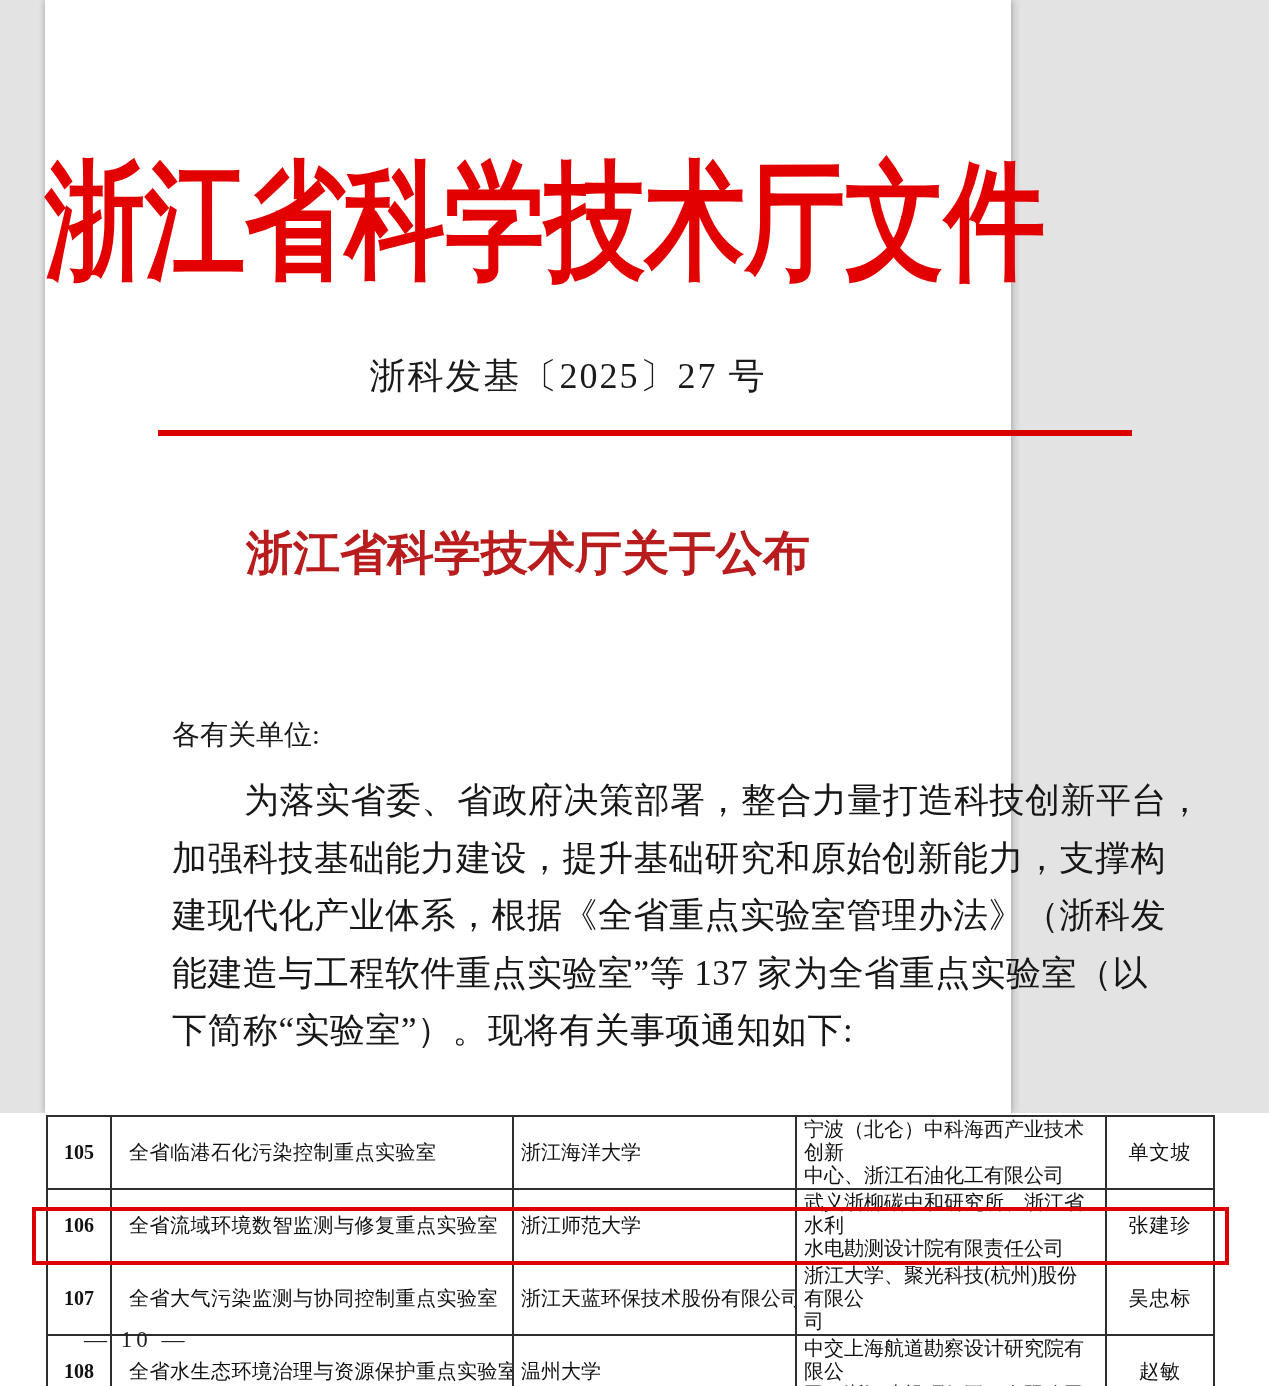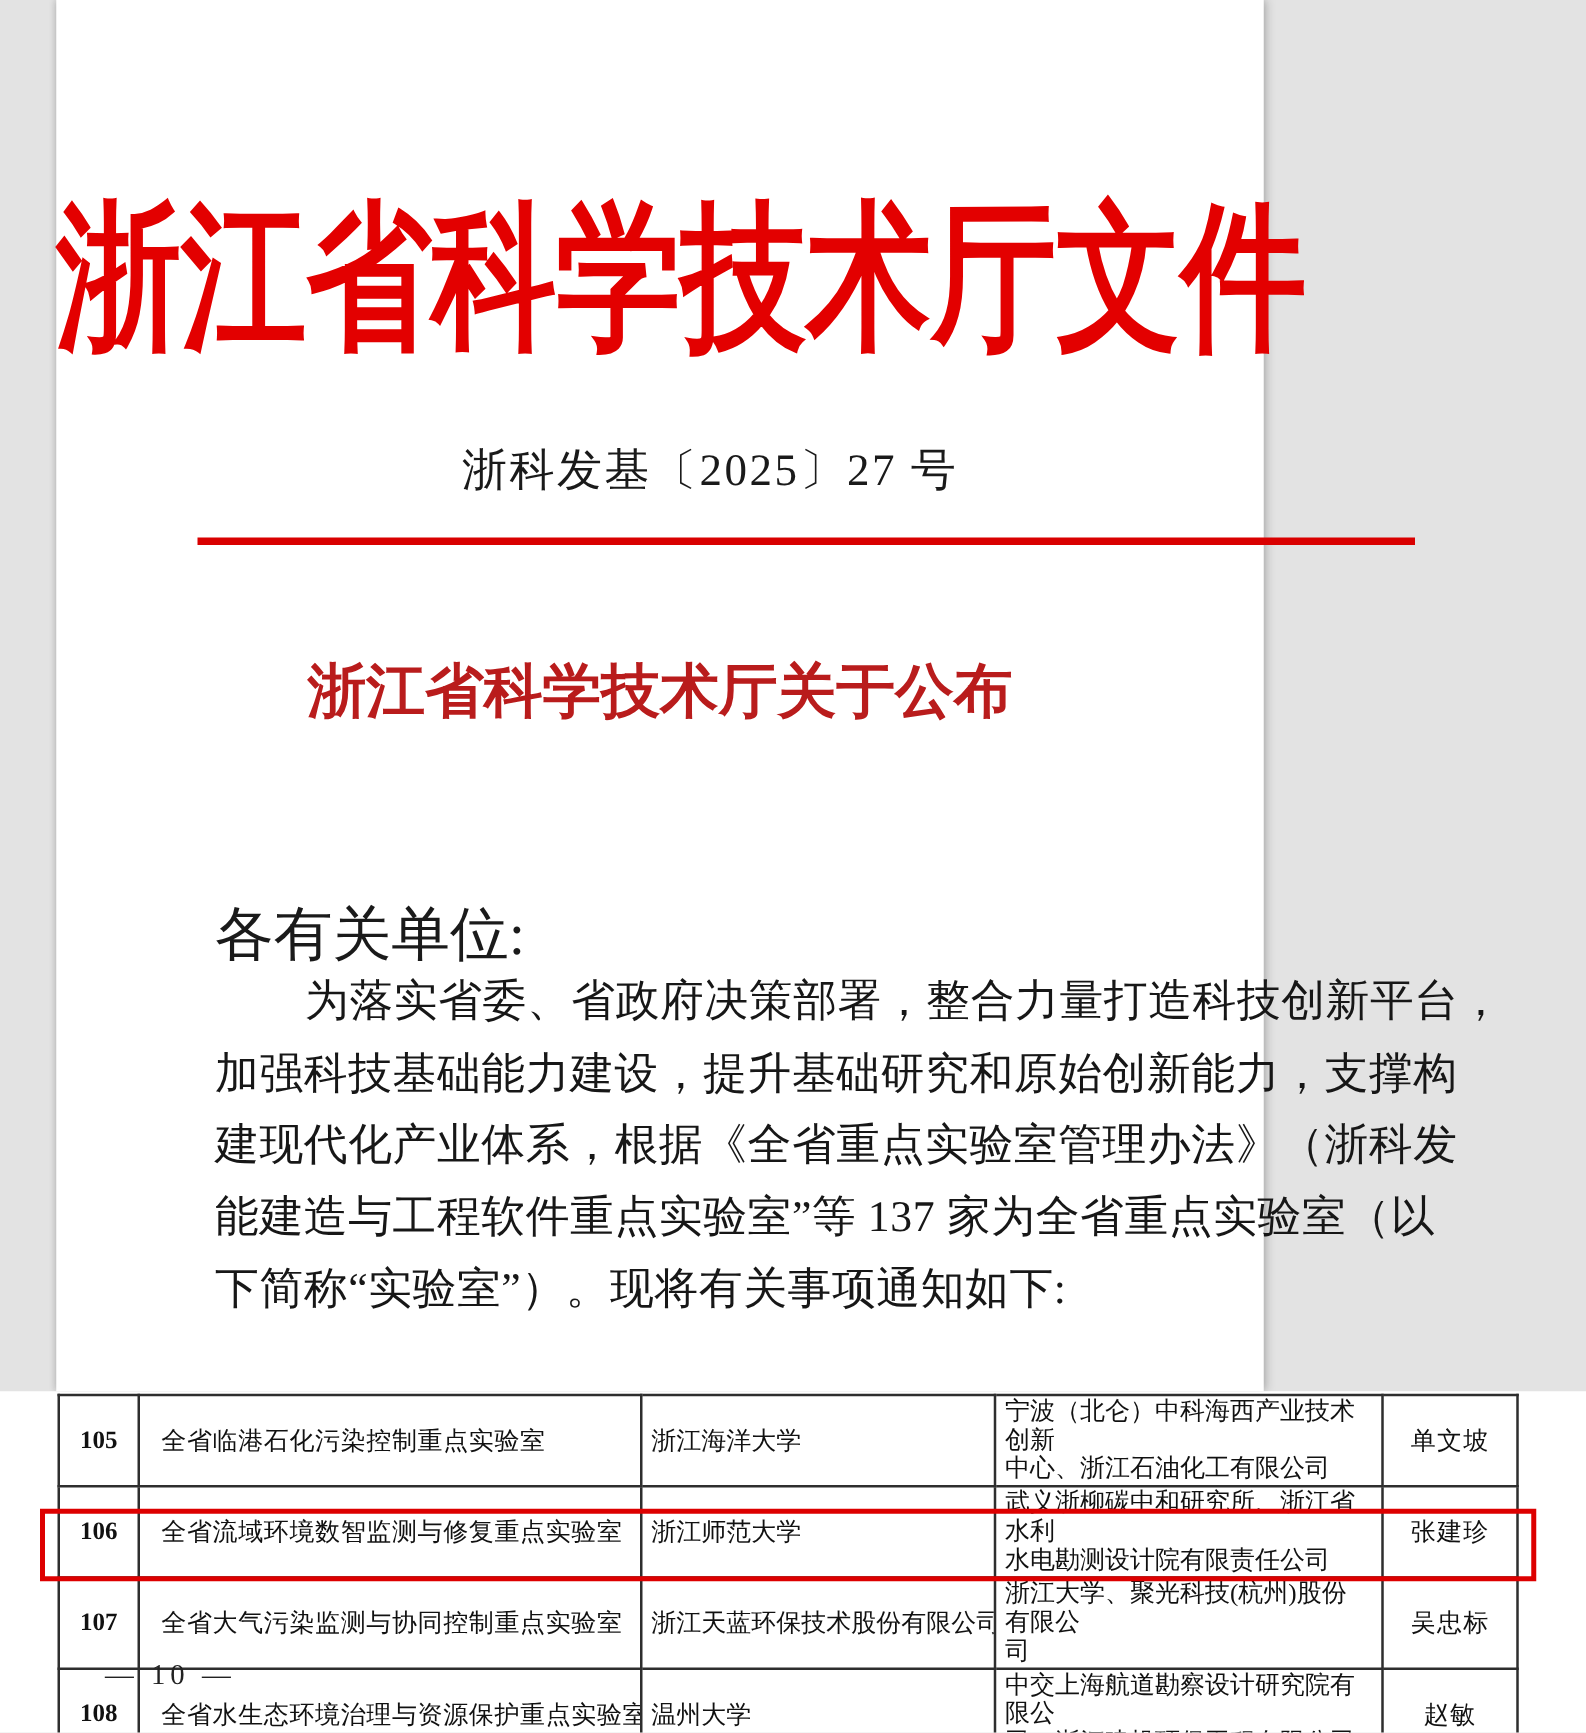--- a/index.html
+++ b/index.html
@@ -33,21 +33,21 @@
   .notice-line {
     position:absolute; left:0; width:100%; text-align:center;
     font-size:47px; font-weight:bold; white-space:nowrap;
     font-family:"Liberation Sans","DejaVu Sans",sans-serif;
     color:#b91c1c;
   }
   .notice-1 { top:522px; }
   .notice-2 { top:600px; }
   .salutation {
     position:absolute; top:716px; left:127px;
-    font-size:47px;
+    font-size:28px;
   }
   .body-text {
     position:absolute; top:772px; left:127px; width:962px;
     font-size:35px; color:#171717;
   }
   .body-text .line {
     height:57.5px; line-height:57.5px; white-space:nowrap;
     letter-spacing:0.5px;
   }
   .body-text .line.indent { padding-left:72px; }

